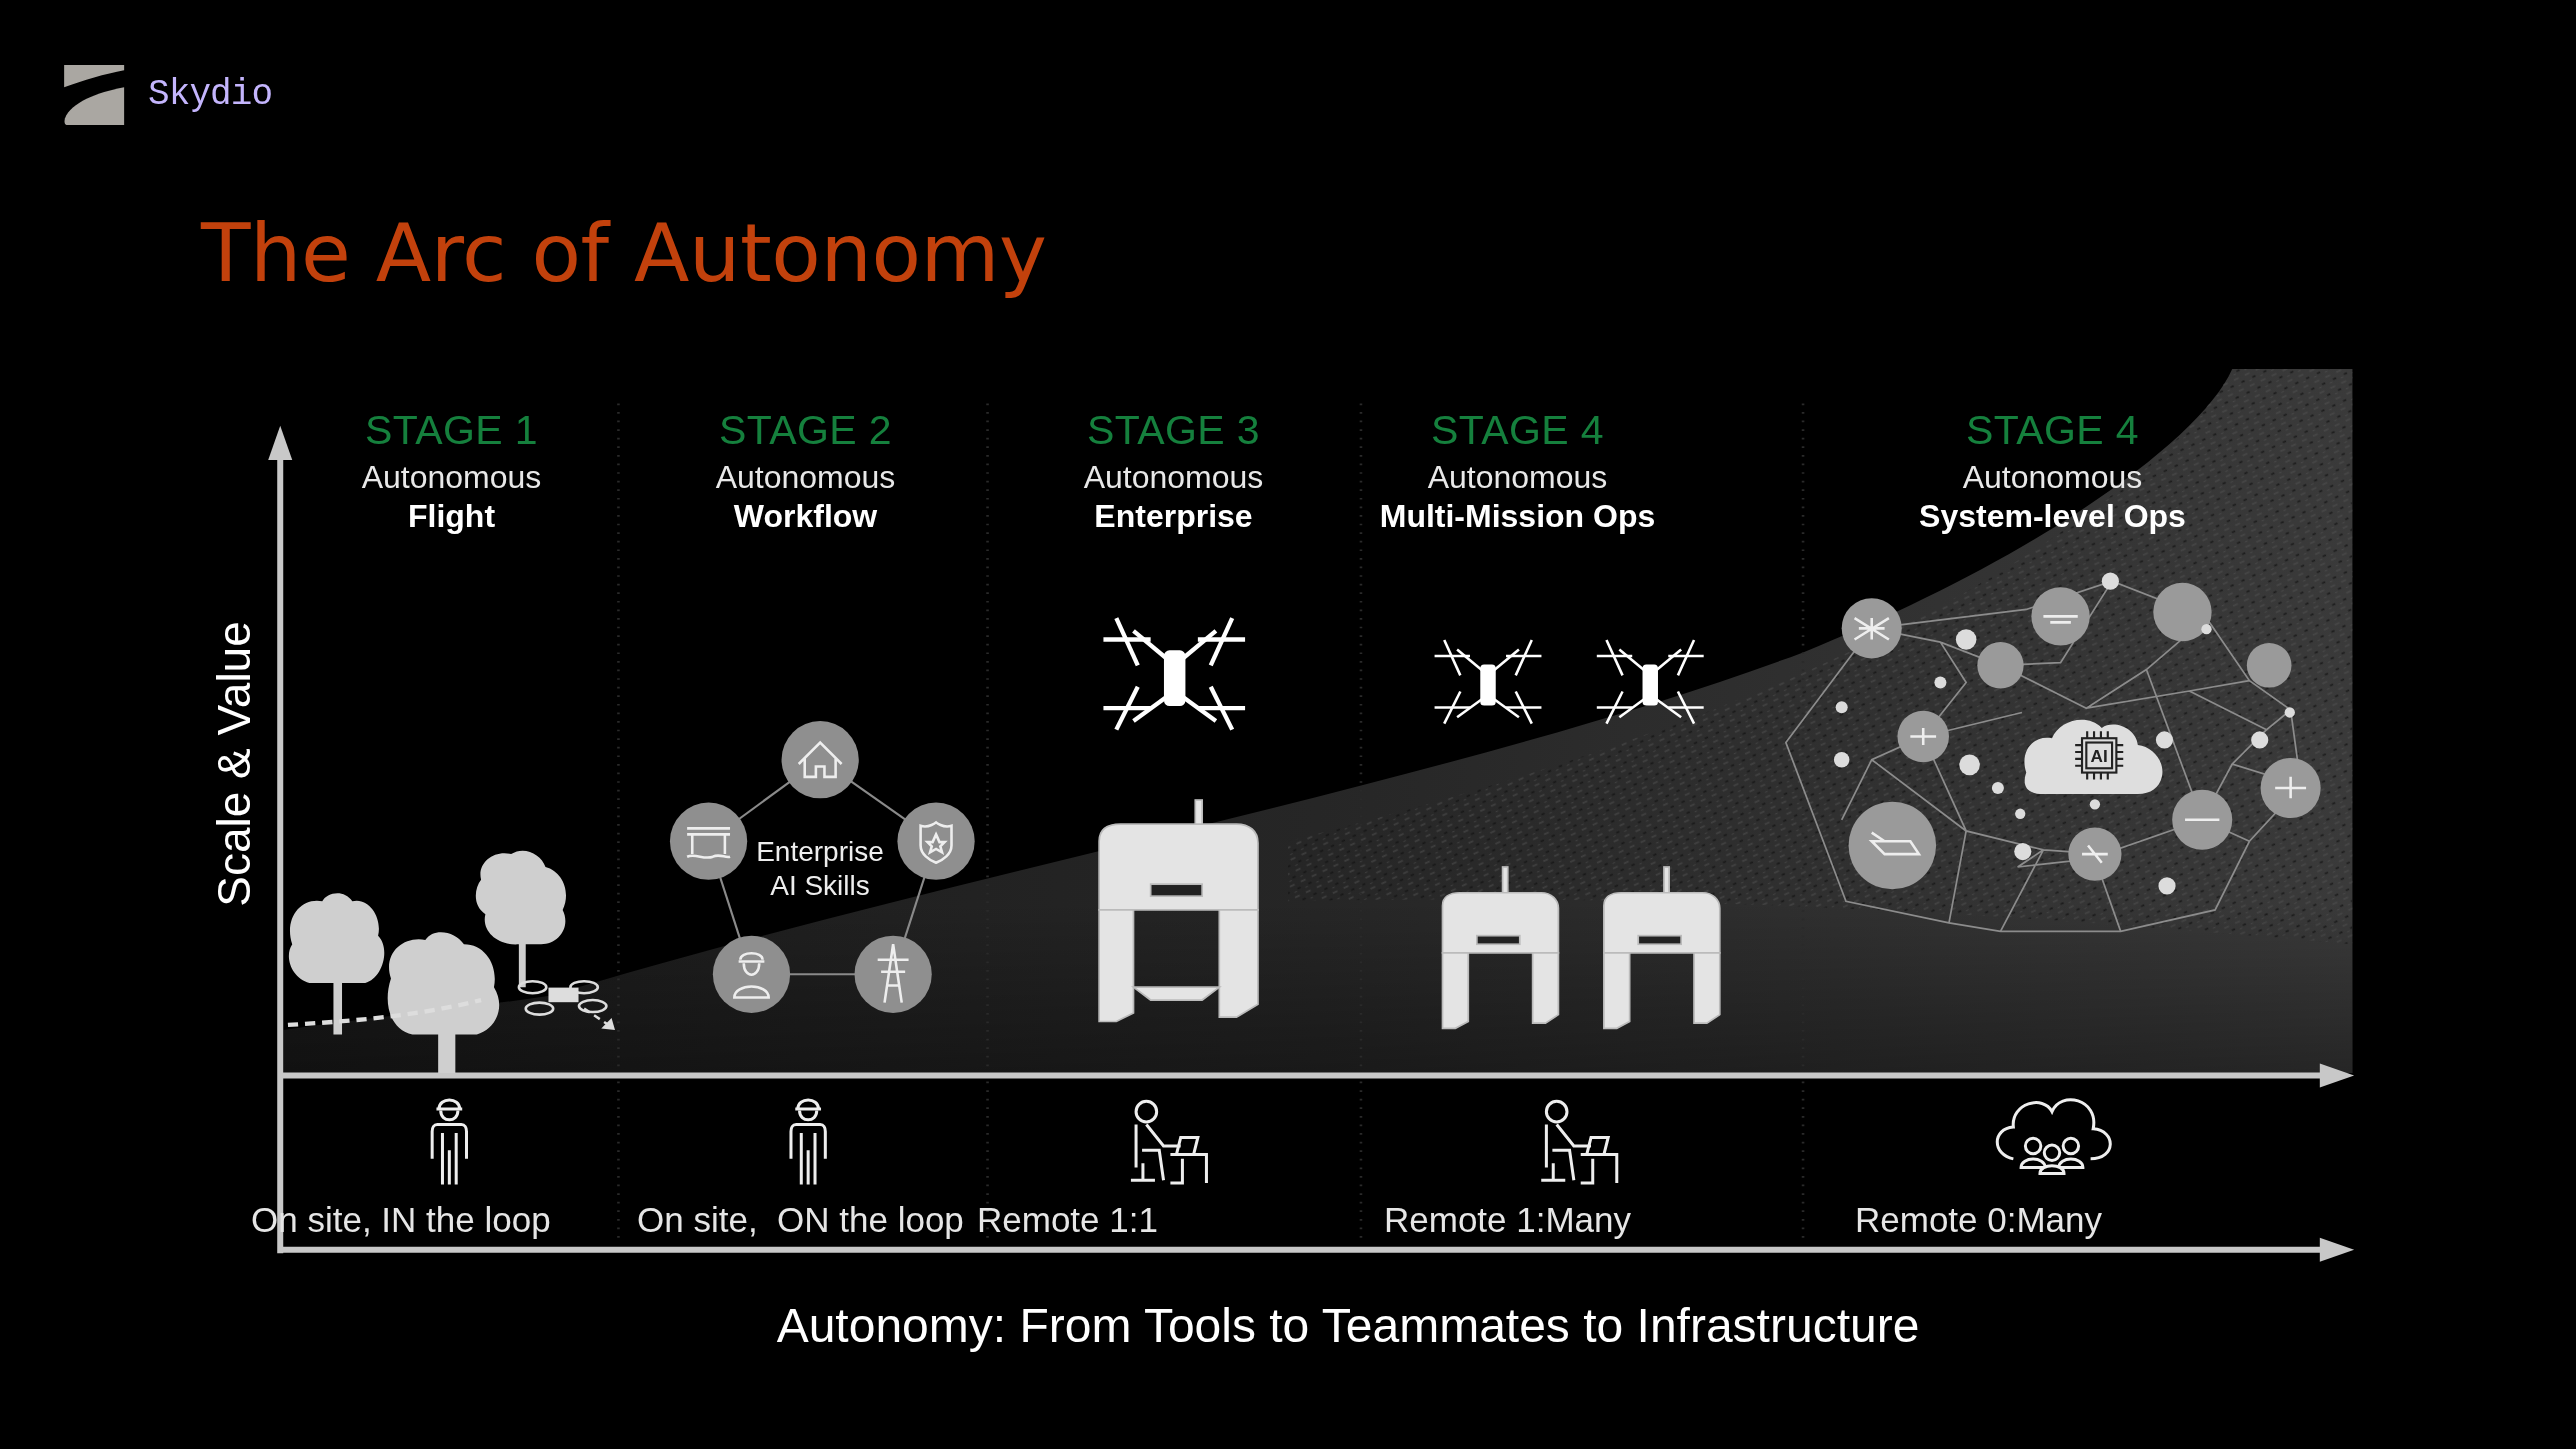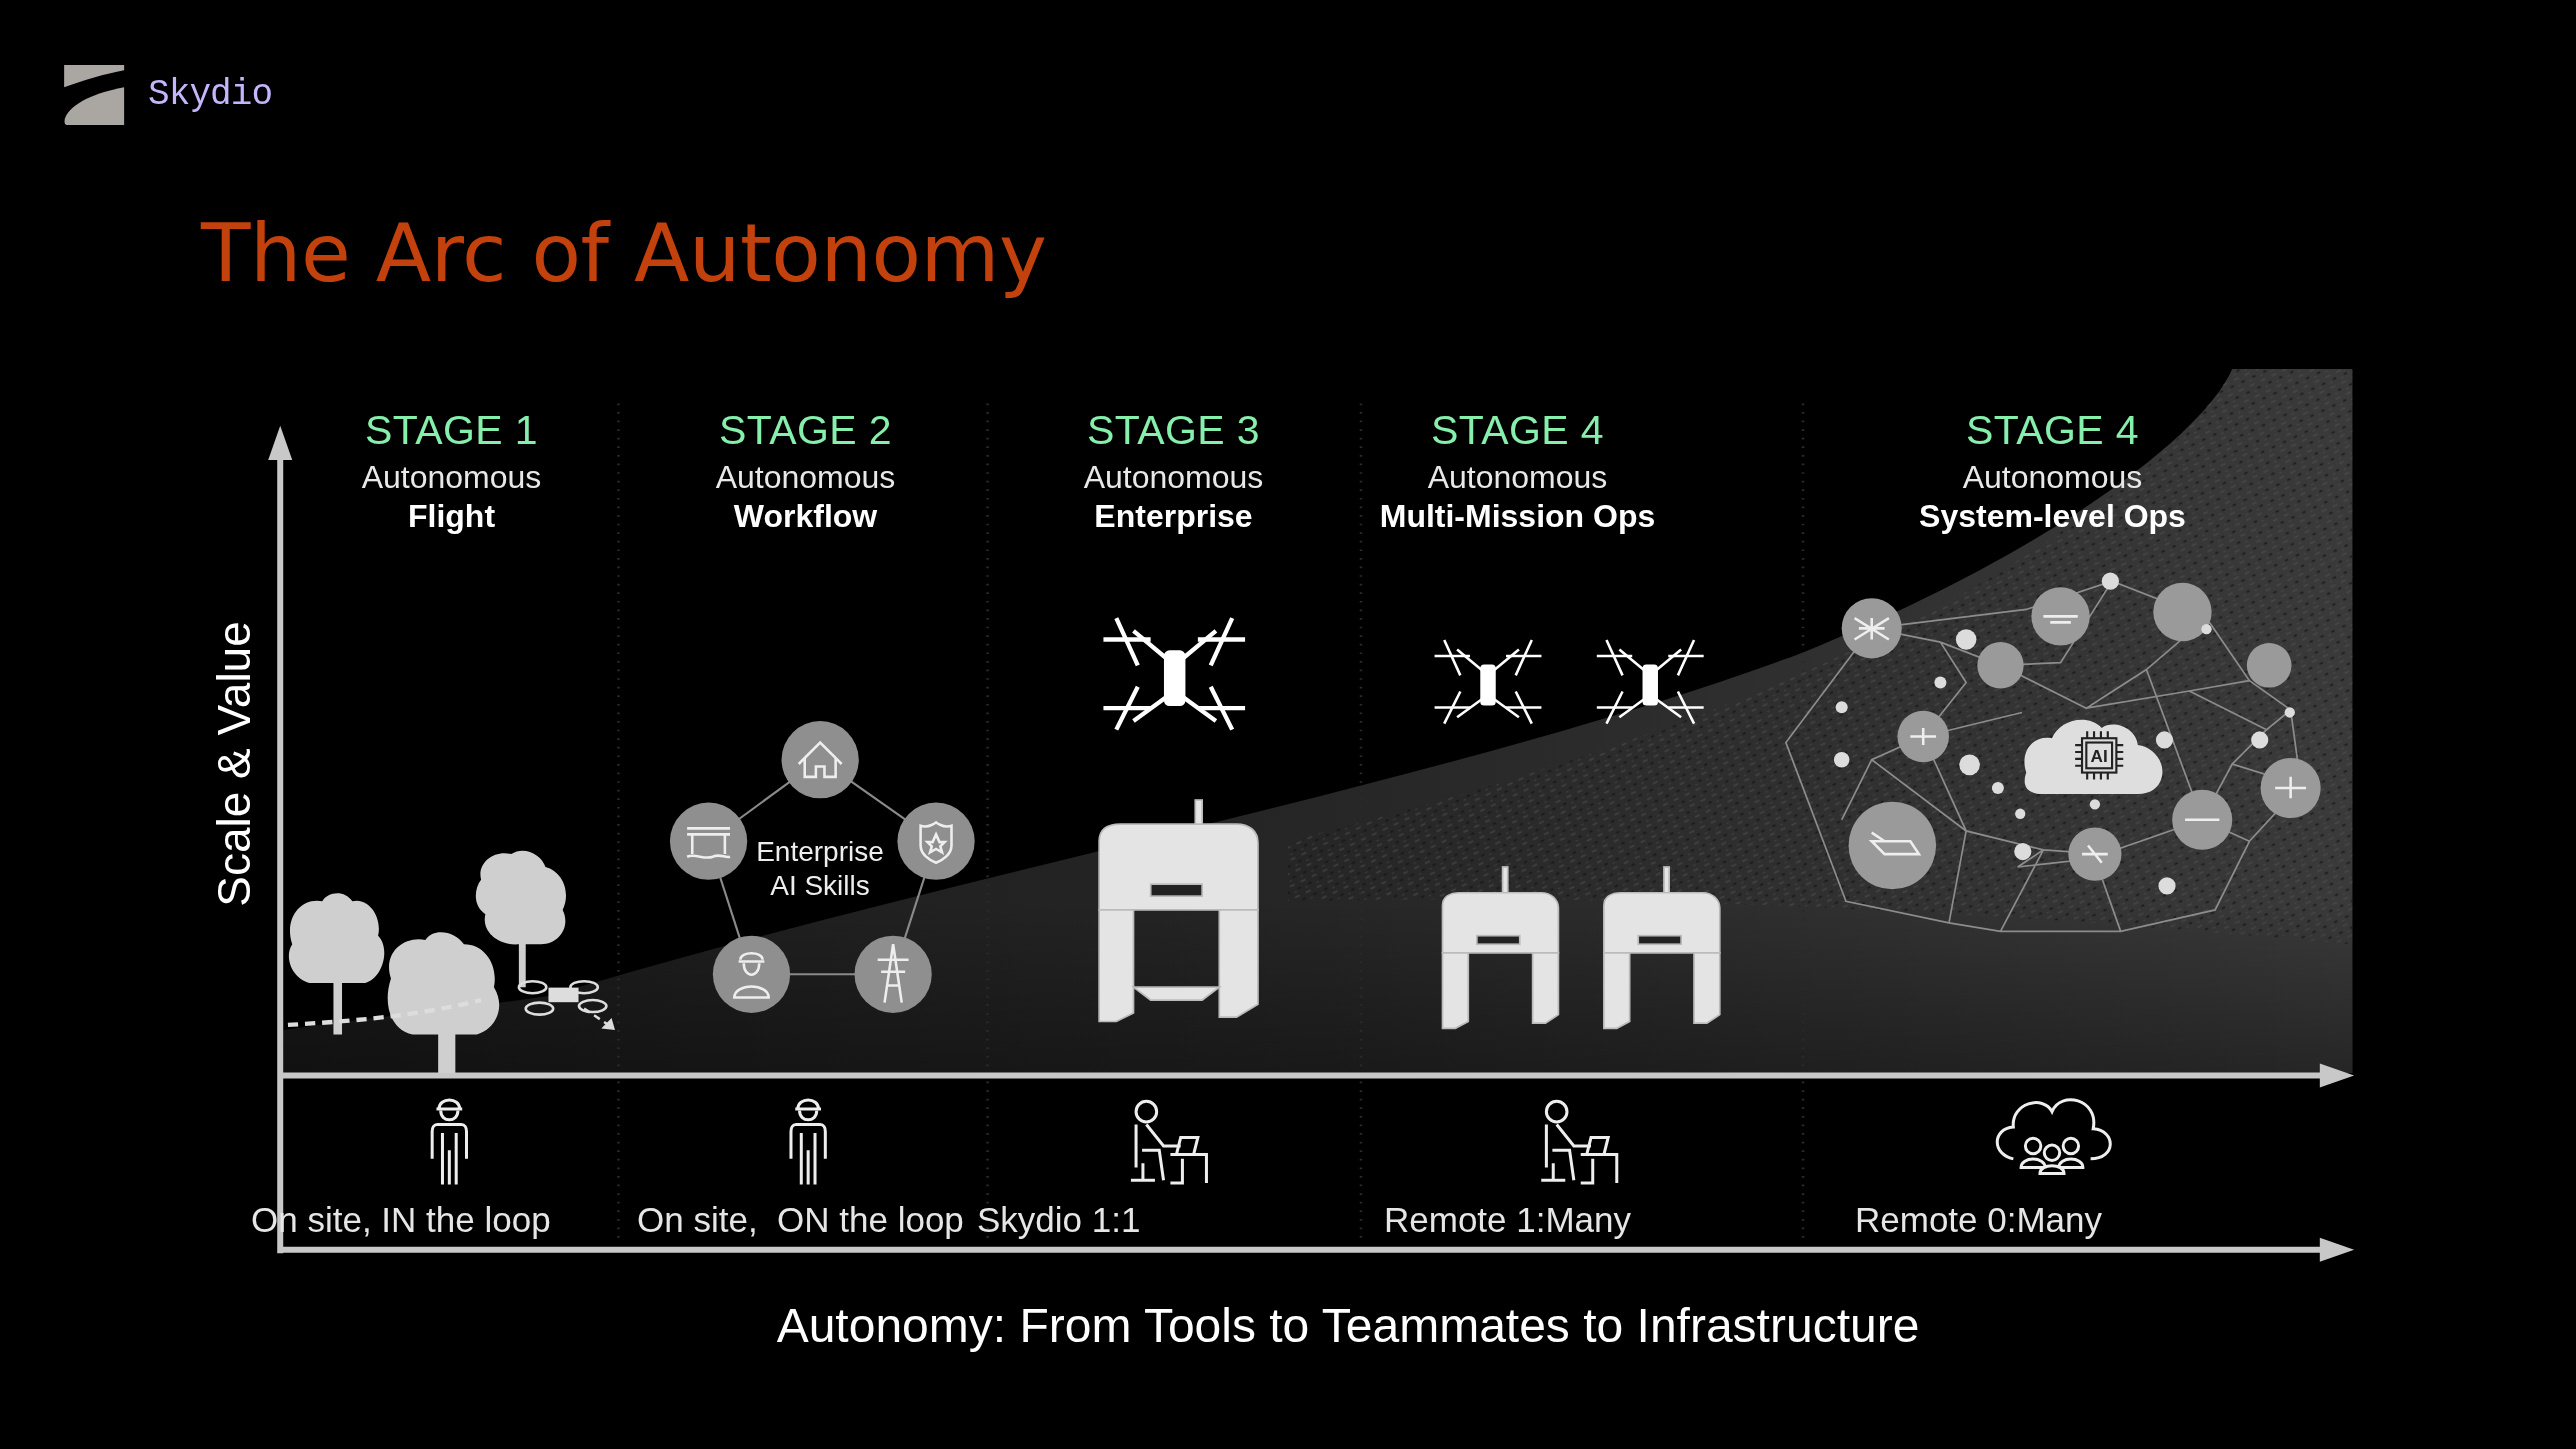--- a/index.html
+++ b/index.html
@@ -7,21 +7,21 @@
   .abs{position:absolute;}
   
   #logo{left:64px;top:64px;height:62px;display:flex;align-items:center;gap:22px;}
   #logo .mark{width:62px;height:60px;}
   #logo .word{font-family:Liberation Mono, monospace;font-size:36px;color:#c4b5fd;letter-spacing:-0.9px;line-height:1;}
   
   #title{left:201px;top:213px;font-family:"DejaVu Sans",sans-serif;font-size:81px;font-weight:400;line-height:1;color:#c2410c;letter-spacing:-0.4px;}
   
   #diagram{left:0;top:0;width:2576px;height:1449px;}
   .stage-head{position:absolute;top:410px;width:361px;margin-left:-180px;text-align:center;}
-  .stage-num{font-size:41px;color:#86efac;line-height:1;letter-spacing:0.4px;}
+  .stage-num{font-size:41px;color:#15803d;line-height:1;letter-spacing:0.4px;}
   .stage-sub{font-size:32px;color:#e8e8e8;line-height:1;margin-top:10.3px;}
   .stage-bold{font-size:32px;color:#fff;font-weight:700;line-height:1;margin-top:6.9px;}
   .bottom-label{position:absolute;top:1202px;width:395px;margin-left:-197px;font-size:35px;color:#e6e6e6;line-height:1;}
   .enterprise-label{position:absolute;left:734px;top:835px;width:172px;text-align:center;font-size:28px;line-height:1.22;color:#eee;}
   #y-label{left:234px;top:764px;transform:translate(-50%,-50%) rotate(-90deg);font-size:46px;color:#fff;white-space:nowrap;}
   #footer{left:0;width:2696px;top:1298px;text-align:center;font-size:48px;color:#fff;}
 </style>
 </head>
 <body>
 
@@ -296,18 +296,18 @@
   <div class="stage-bold">System-level Ops</div>
 </div>
 
 <div class="enterprise-label">
   <div>Enterprise</div>
   <div>AI Skills</div>
 </div>
 
 <div class="bottom-label" style="left:448px;">On site, IN the loop</div>
 <div class="bottom-label" style="left:834px;white-space:pre;">On site,  ON the loop</div>
-<div class="bottom-label" style="left:1174px;">Skydio 1:1</div>
+<div class="bottom-label" style="left:1174px;">Remote 1:1</div>
 <div class="bottom-label" style="left:1581px;">Remote 1:Many</div>
 <div class="bottom-label" style="left:2052px;">Remote 0:Many</div>
 
 <div id="footer" class="abs">Autonomy: From Tools to Teammates to Infrastructure</div>
 
 
 </body></html>

